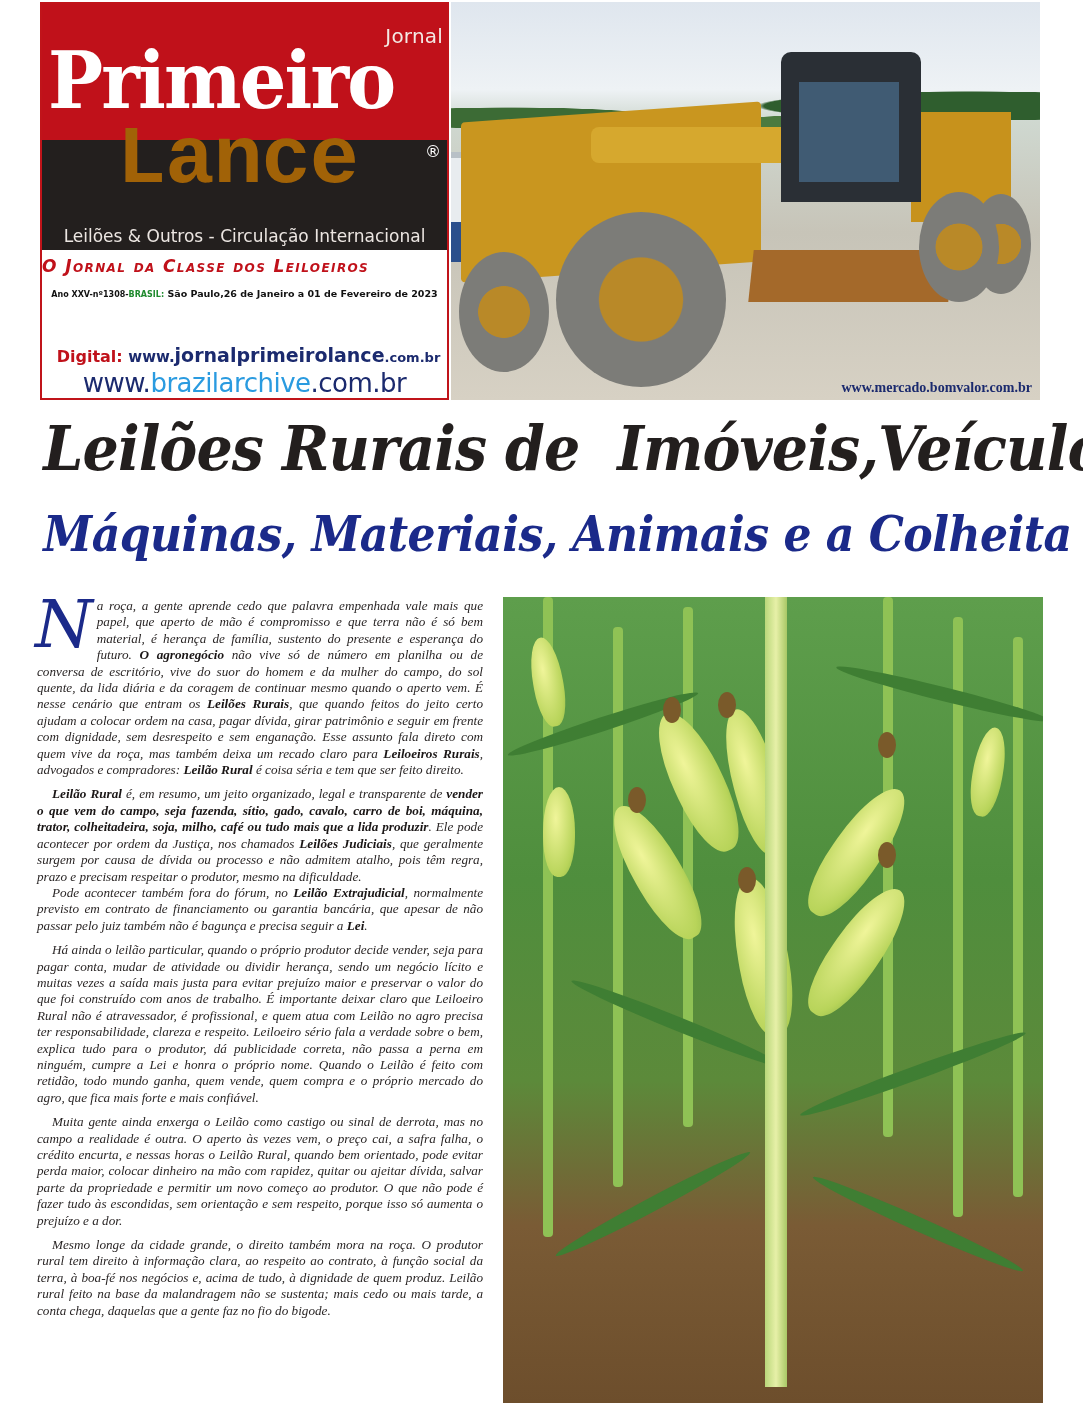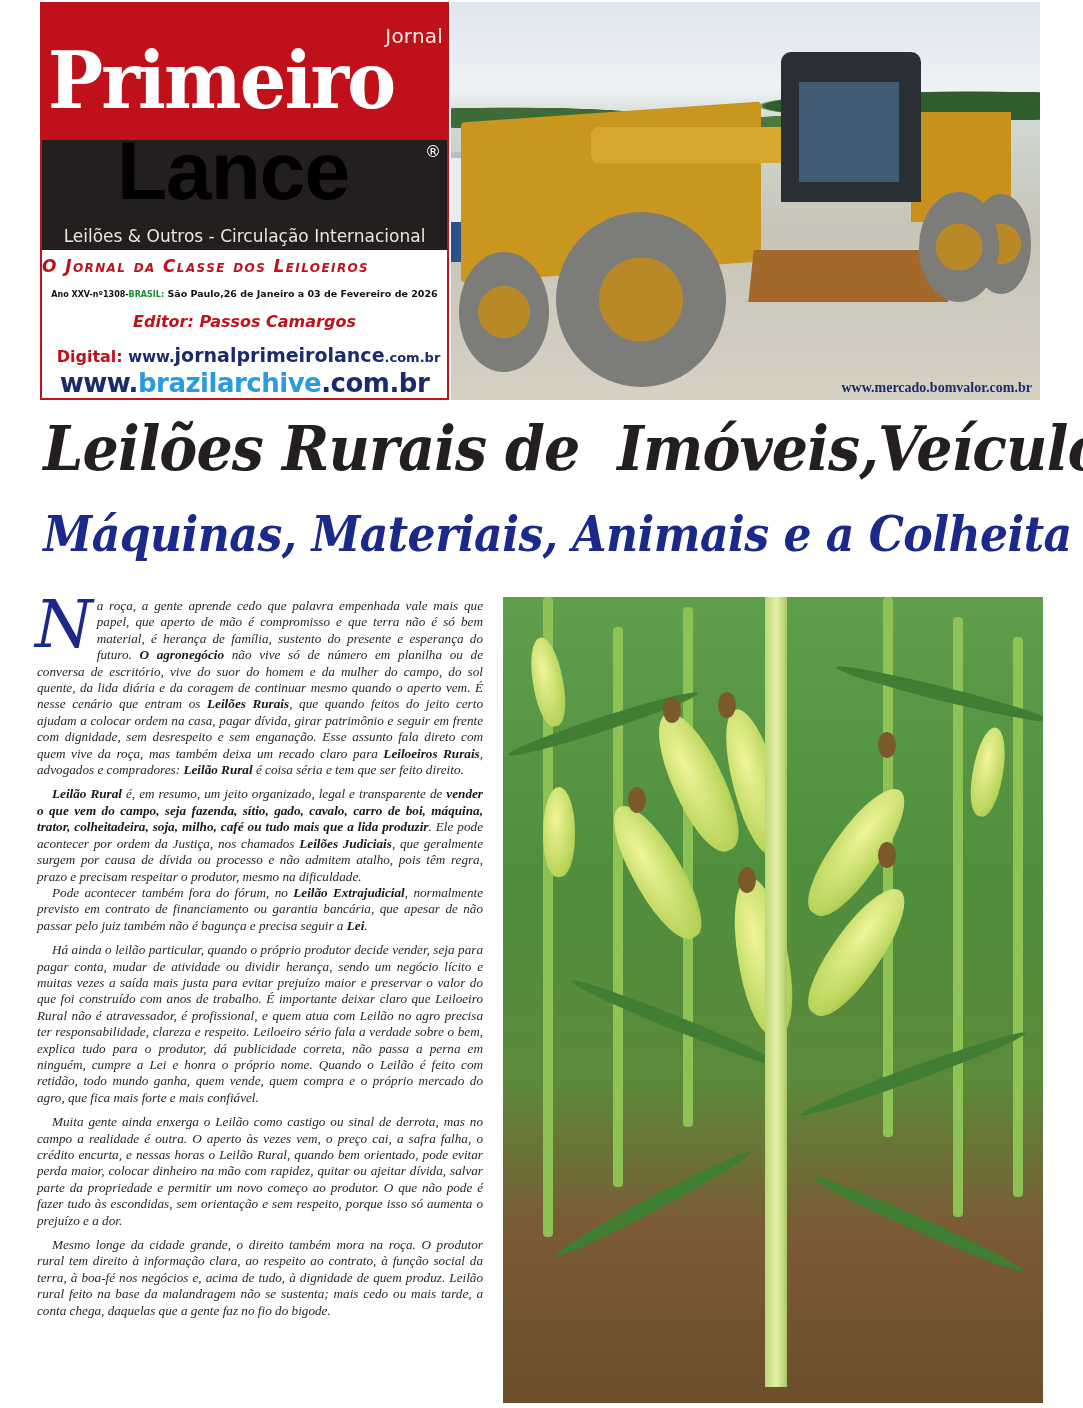--- a/index.html
+++ b/index.html
@@ -16,22 +16,22 @@
   .mh-jornal {
     position: absolute; right: 4px; top: 20px; color: #f3e9e4;
     font-family: "DejaVu Sans", sans-serif; font-size: 20px; letter-spacing: 0.2px;
   }
   .mh-primeiro {
     position: absolute; left: 6px; top: 38px; color: #fff;
     font-family: "DejaVu Serif", serif; font-weight: bold; font-size: 78px; line-height: 1;
     letter-spacing: -2px; transform: scaleX(0.94); transform-origin: left top;
   }
   .mh-lance {
-    position: absolute; left: 75px; top: 126px; color: #000000;
-    font-family: Liberation Sans, sans-serif; font-weight: bold; font-size: 82px; line-height: 1;
+    position: absolute; left: 75px; top: 116px; color: #a16207;
+    font-family: Liberation Mono, monospace; font-weight: bold; font-size: 82px; line-height: 1;
     letter-spacing: -1px;
   }
   .mh-reg {
     position: absolute; right: 6px; top: 138px; color: #fff;
     font-family: "DejaVu Sans", sans-serif; font-size: 16px;
   }
   .mh-tagline {
     position: absolute; left: 0; width: 100%; top: 222px; text-align: center; color: #ece6e2;
     font-family: "DejaVu Sans", sans-serif; font-size: 17px;
   }
@@ -53,21 +53,21 @@
   .mh-digital {
     position: absolute; left: 0; width: 100%; top: 340px; text-align: center; white-space: nowrap;
     font-family: "DejaVu Sans", sans-serif; font-weight: bold;
   }
   .mh-digital .lbl { color: #c0111a; font-size: 16px; margin-left: 8px; }
   .mh-digital .www { color: #1b2a6e; font-size: 15px; }
   .mh-digital .dom { color: #1b2a6e; font-size: 19px; }
   .mh-digital .tld { color: #1b2a6e; font-size: 13px; }
   .mh-archive {
     position: absolute; left: 0; width: 100%; top: 364px; text-align: center; white-space: nowrap;
-    font-family: "DejaVu Sans", sans-serif; font-weight: bold; font-size: 26px; letter-spacing: -0.5px;
+    font-family: "DejaVu Sans", sans-serif; font-weight: normal; font-size: 26px; letter-spacing: -0.5px;
   }
   .mh-archive .dark { color: #1b2a6e; }
   .mh-archive .light { color: #2a9be0; }
 
   
   .photo-grader {
     position: absolute; left: 451px; top: 2px; width: 589px; height: 398px; overflow: hidden;
     background: linear-gradient(180deg, #dfe6ee 0%, #eef2f5 22%, #cfd8d0 30%, #c7c4b8 58%, #d7d1c4 100%);
   }
   .pg-trees { position: absolute; left: 0; top: 80px; width: 100%; height: 60px;
@@ -138,23 +138,22 @@
 <div class="masthead">
   <div class="mh-red"></div>
   <div class="mh-black"></div>
   <div class="mh-jornal">Jornal</div>
   <div class="mh-primeiro">Primeiro</div>
   <div class="mh-lance">Lance</div>
   <div class="mh-reg">®</div>
   <div class="mh-tagline">Leilões &amp; Outros - Circulação Internacional</div>
   <div class="mh-classe">O Jornal da Classe dos Leiloeiros</div>
   <div class="mh-date">
-    <span class="small">Ano XXV-nº1308-</span><span class="brasil">BRASIL:</span><span> São Paulo,26 de Janeiro a 03 de Fevereiro de 2026</span>
+    <span class="small">Ano XXV-nº1308-</span><span class="brasil">BRASIL:</span><span> São Paulo,26 de Janeiro a 01 de Fevereiro de 2023</span>
   </div>
-  <div class="mh-editor">Editor: Passos Camargos</div>
   <div class="mh-digital">
     <span class="lbl">Digital: </span><span class="www">www.</span><span class="dom">jornalprimeirolance</span><span class="tld">.com.br</span>
   </div>
   <div class="mh-archive">
     <span class="dark">www.</span><span class="light">brazilarchive</span><span class="dark">.com.br</span>
   </div>
 </div>
 
 <div class="photo-grader">
   <div class="pg-trees"></div>

